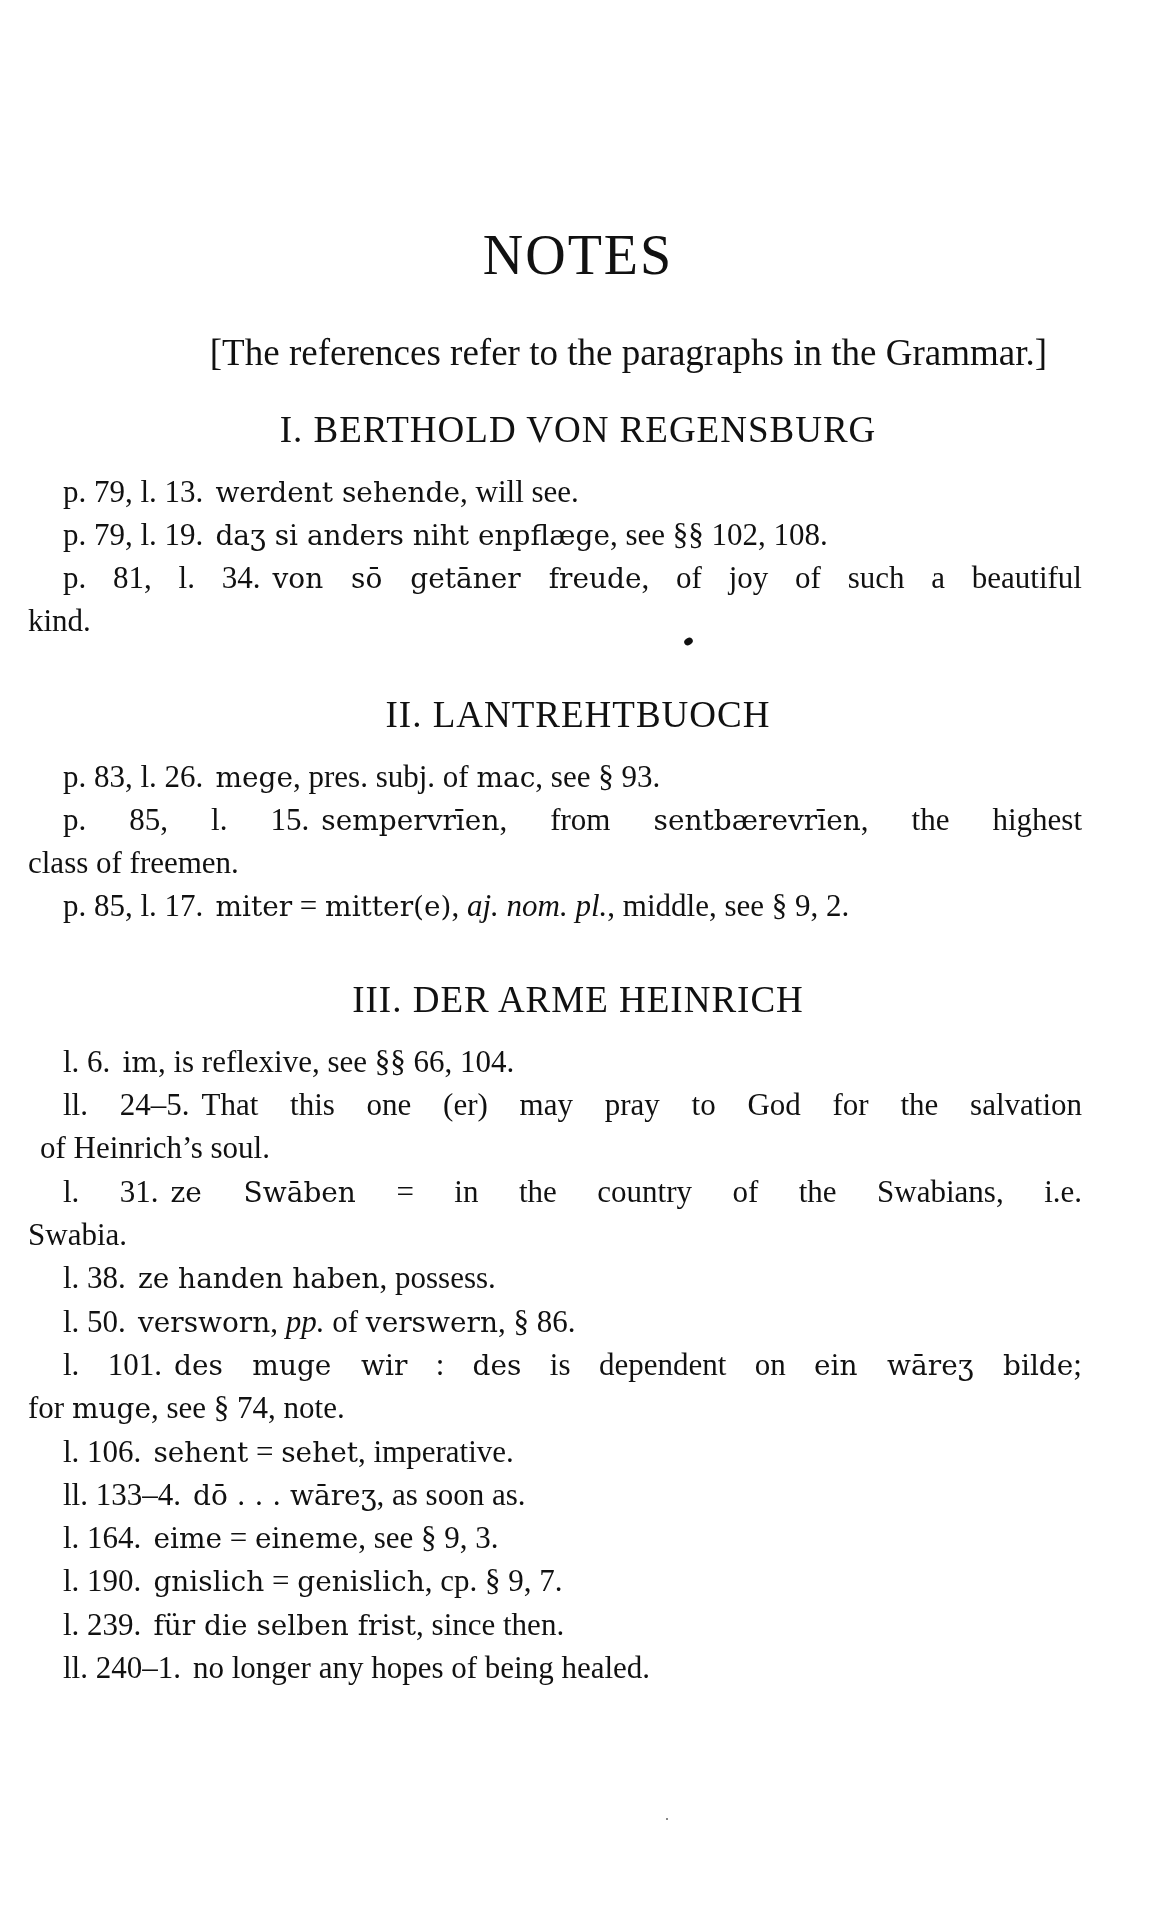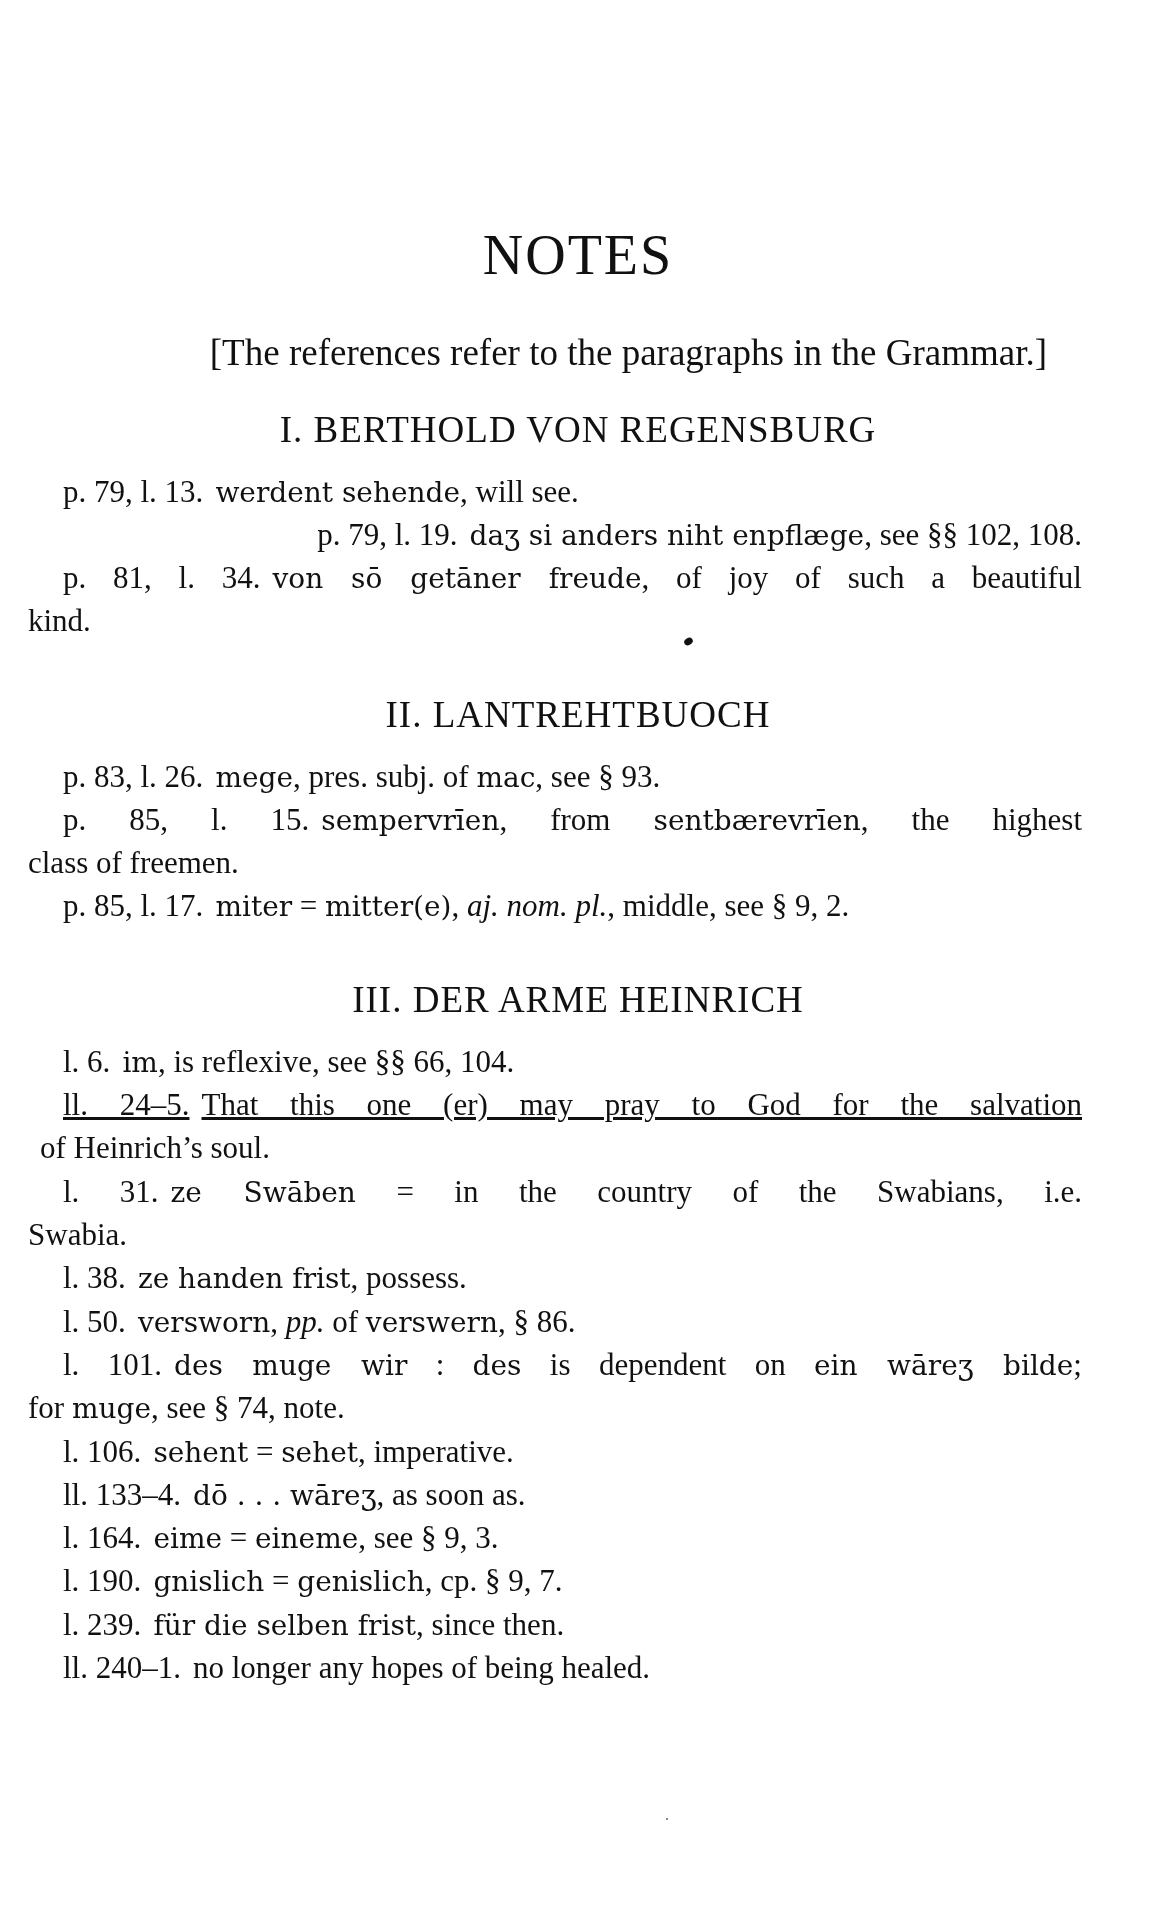--- a/index.html
+++ b/index.html
@@ -30,33 +30,33 @@
 
 <div class="sec-head" style="top:409px">I.  BERTHOLD VON REGENSBURG</div>
 <div class="sec-head" style="top:694px">II.  LANTREHTBUOCH</div>
 <div class="sec-head" style="top:979px">III.  DER ARME HEINRICH</div>
 
 <div class="dot"></div>
 <div class="speck"></div>
 
 <div id="notes">
     <div class="line indent" style="top: 472px;"><span class="ref">p. 79, l. 13.</span><span class="b">werdent sehende</span><span>, will see.</span></div>
-    <div class="line indent" style="top: 515px; text-align: right;"><span class="ref">p. 79, l. 19.</span><span class="b">daʒ si anders niht enpflæge</span><span>, see §§ 102, 108.</span></div>
+    <div class="line indent" style="top: 515px;"><span class="ref">p. 79, l. 19.</span><span class="b">daʒ si anders niht enpflæge</span><span>, see §§ 102, 108.</span></div>
     <div class="line indent just" style="top: 558px;"><span class="ref">p. 81, l. 34.</span><span class="b">von sō getāner freude</span><span>, of joy of such a beautiful</span></div>
     <div class="line" style="top: 601px;">kind.</div>
     <div class="line indent" style="top: 757px;"><span class="ref">p. 83, l. 26.</span><span class="b">mege</span><span>, pres. subj. of </span><span class="b">mac</span><span>, see § 93.</span></div>
     <div class="line indent just" style="top: 800px;"><span class="ref">p. 85, l. 15.</span><span class="b">sempervrīen</span><span>,  from  </span><span class="b">sentbærevrīen</span><span>,  the  highest</span></div>
     <div class="line" style="top: 843px;">class of freemen.</div>
     <div class="line indent" style="top: 886px;"><span class="ref">p. 85, l. 17.</span><span class="b">miter</span><span> = </span><span class="b">mitter(e)</span><span>, </span><span class="i">aj. nom. pl.</span><span>, middle, see § 9, 2.</span></div>
     <div class="line indent" style="top: 1042px;"><span class="ref">l. 6.</span><span class="b">im</span><span>, is reflexive, see §§ 66, 104.</span></div>
-    <div class="line indent just" style="top: 1085px; text-decoration: underline;"><span class="ref">ll. 24–5.</span><span>That this one (er) may pray to God for the salvation</span></div>
+    <div class="line indent just" style="top: 1085px;"><span class="ref">ll. 24–5.</span><span>That this one (er) may pray to God for the salvation</span></div>
     <div class="line" style="top: 1128px; margin-left: 12px;">of Heinrich’s soul.</div>
     <div class="line indent just" style="top: 1172px;"><span class="ref">l. 31.</span><span class="b">ze  Swāben</span><span> = in  the  country  of  the  Swabians,  i.e.</span></div>
     <div class="line" style="top: 1215px;">Swabia.</div>
-    <div class="line indent" style="top: 1258px;"><span class="ref">l. 38.</span><span class="b">ze handen frist</span><span>, possess.</span></div>
+    <div class="line indent" style="top: 1258px;"><span class="ref">l. 38.</span><span class="b">ze handen haben</span><span>, possess.</span></div>
     <div class="line indent" style="top: 1302px;"><span class="ref">l. 50.</span><span class="b">versworn</span><span>, </span><span class="i">pp.</span><span> of </span><span class="b">verswern</span><span>, § 86.</span></div>
     <div class="line indent just" style="top: 1345px;"><span class="ref">l. 101.</span><span class="b">des muge wir</span><span> : </span><span class="b">des</span><span> is dependent on </span><span class="b">ein wāreʒ bilde</span><span>;</span></div>
     <div class="line" style="top: 1388px;"><span>for </span><span class="b">muge</span><span>, see § 74, note.</span></div>
     <div class="line indent" style="top: 1432px;"><span class="ref">l. 106.</span><span class="b">sehent</span><span> = </span><span class="b">sehet</span><span>, imperative.</span></div>
     <div class="line indent" style="top: 1475px;"><span class="ref">ll. 133–4.</span><span class="b">dō . . . wāreʒ</span><span>, as soon as.</span></div>
     <div class="line indent" style="top: 1518px;"><span class="ref">l. 164.</span><span class="b">eime</span><span> = </span><span class="b">eineme</span><span>, see § 9, 3.</span></div>
     <div class="line indent" style="top: 1561px;"><span class="ref">l. 190.</span><span class="b">gnislich</span><span> = </span><span class="b">genislich</span><span>, cp. § 9, 7.</span></div>
     <div class="line indent" style="top: 1605px;"><span class="ref">l. 239.</span><span class="b">für die selben frist</span><span>, since then.</span></div>
     <div class="line indent" style="top: 1648px;"><span class="ref">ll. 240–1.</span><span>no longer any hopes of being healed.</span></div>
   </div>

